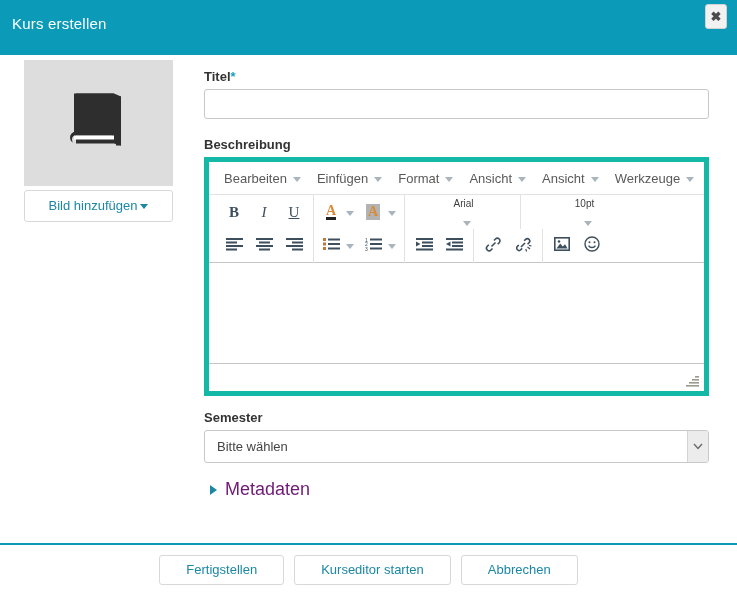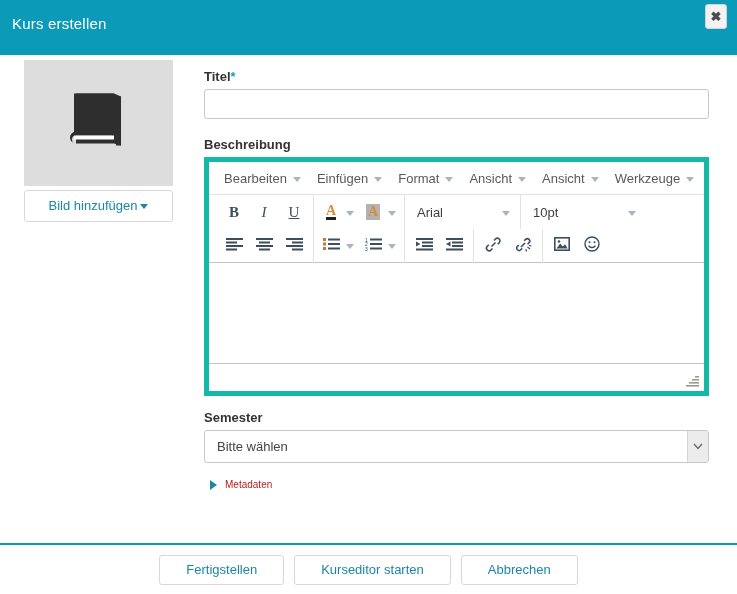--- a/index.html
+++ b/index.html
@@ -197,24 +197,25 @@
     display: flex;
     align-items: center;
     cursor: pointer;
   }
   .tb-listbox {
     height: 28px;
     display: flex;
     align-items: center;
     justify-content: space-between;
     cursor: pointer;
-    font-size: 13px;
+    font-size: 10px;
     color: #3f3f3f;
     padding: 0 6px 0 8px;
     box-sizing: border-box;
+    flex-direction: column;
   }
   .lb-font { width: 107px; }
   .lb-size { width: 117px; }
 
   .mce-edit-area {
     height: 100px;
     background: #ffffff;
     border-bottom: 1px solid #c5c5c5;
   }
   .mce-statusbar {
@@ -273,22 +274,22 @@
   }
   .tri-right {
     width: 0; height: 0;
     border-top: 5px solid transparent;
     border-bottom: 5px solid transparent;
     border-left: 7px solid #1b87a5;
     margin-right: 8px;
     margin-left: 6px;
   }
   .metadata-label {
-    color: #b91c1c;
-    font-size: 10px;
+    color: #701a75;
+    font-size: 18px;
     text-align: right;
   }
 
   
   .footer-divider {
     height: 2px;
     background: #0b9ab8;
     width: 100%;
   }
   .modal-footer {

